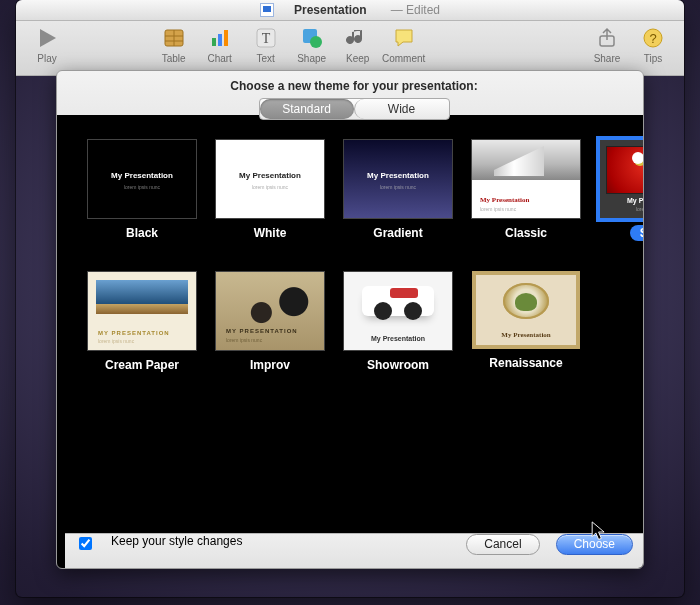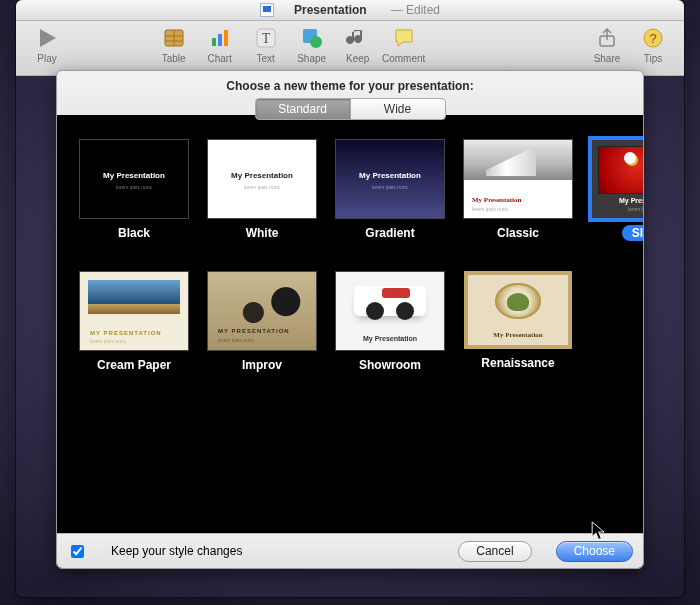--- a/index.html
+++ b/index.html
@@ -8,35 +8,35 @@
   .titlebar{height:20px;background:linear-gradient(#f7f7f7,#dedede);border-bottom:1px solid #b6b6b6;display:flex;align-items:center;justify-content:center;gap:20px;font-size:12px;color:#333;}
   .titlebar .doc-icon{width:12px;height:12px;background:#fff;border:1px solid #9cb6e0;position:relative;}
   .titlebar .doc-icon:after{content:"";position:absolute;inset:2px 2px 4px 2px;background:#2f6fd5;}
   .titlebar .muted{color:#8a8a8a;margin-left:4px;}
   .toolbar{height:50px;background:linear-gradient(#e8e8e8,#d5d5d5);border-bottom:1px solid #b0b0b0;display:flex;align-items:flex-start;padding:4px 10px 0 10px;gap:8px;color:#6b6b6b;}
   .tb-item{display:flex;flex-direction:column;align-items:center;gap:2px;font-size:10px;width:42px;}
   .tb-ico{width:28px;height:26px;border-radius:4px;display:flex;align-items:center;justify-content:center;}
   .tb-ico svg{width:24px;height:24px;}
   .mid-tools{display:flex;gap:4px;margin:0 auto;}
   .right-tools{display:flex;gap:4px;margin-left:auto;}
-  .sheet{position:absolute;left:40px;right:40px;top:70px;bottom:28px;background:linear-gradient(#f2f2f2,#eaeaea 44px, #000 44px);border:1px solid #9a9a9a;border-radius:6px;box-shadow:0 6px 20px rgba(0,0,0,.55);display:flex;flex-direction:column;overflow:hidden;}
+  .sheet{position:absolute;left:40px;right:40px;top:70px;bottom:28px;background:linear-gradient(#f2f2f2,#eaeaea 44px, #000 44px);border:1px solid #9a9a9a;border-radius:6px;box-shadow:0 6px 20px rgba(0,0,0,.55);display:flex;flex-direction:column;overflow:hidden;padding-left:8px;}
   .sheet-head{height:44px;padding-top:8px;text-align:center;color:#2a2a2a;}
   .seg{display:inline-flex;margin-top:5px;border:1px solid #aaa;border-radius:4px;overflow:hidden;height:20px;background:linear-gradient(#fdfdfd,#e9e9e9);}
-  .seg button{all:unset;width:94px;text-align:center;font-size:12px;color:#333;cursor:default;line-height:20px;}
+  .seg button{all:unset;width:94px;text-align:center;font-size:12px;color:#333;cursor:default;line-height:20px;border-radius:10px;}
   .seg button.sel{background:linear-gradient(#a9a9a9,#8c8c8c);color:#fff;box-shadow:inset 0 1px 2px rgba(0,0,0,.3);}
   .seg button+button{border-left:1px solid #aaa;}
   .grid{flex:1;background:#000;display:grid;grid-template-columns:repeat(5,1fr);grid-template-rows:repeat(3,1fr);gap:12px 18px;padding:16px 22px 10px 22px;overflow:hidden;}
   .theme{display:flex;flex-direction:column;align-items:center;gap:6px;}
   .thumb{width:108px;height:78px;border:1px solid #444;box-shadow:0 2px 4px rgba(0,0,0,.6);background:#222;position:relative;overflow:hidden;}
   .thumb.sel{outline:3px solid #2e7cf6;outline-offset:0;border-color:#2e7cf6;}
   .tname{color:#fff;font-size:12px;font-weight:bold;text-align:center;padding:1px 10px;border-radius:10px;}
   .tname.sel{background:#2e7cf6;}
   .mp{position:absolute;color:#fff;font-size:8px;font-weight:bold;white-space:nowrap;}
   .sub{position:absolute;font-size:5px;opacity:.7;}
-  .footer{height:34px;background:linear-gradient(#efefef,#e2e2e2);border-top:1px solid #b8b8b8;display:flex;align-items:center;padding:0 10px;gap:24px;}
+  .footer{height:34px;background:linear-gradient(#efefef,#e2e2e2);border-top:1px solid #b8b8b8;display:flex;padding:0 10px;gap:16px;}
   .footer .spacer{flex:1;}
   .ck{width:13px;height:13px;}
   .pill{height:21px;border-radius:11px;border:1px solid #9b9b9b;background:linear-gradient(#fefefe,#e5e5e5);padding:0 17px;font-size:12px;line-height:19px;color:#222;box-shadow:inset 0 1px 0 #fff;cursor:default;}
   .pill.primary{border-color:#2f62c9;background:linear-gradient(#9cc5ff,#3e7ef0);color:#fff;box-shadow:inset 0 1px 0 rgba(255,255,255,.5);position:relative;}
   .cursor{position:absolute;right:35px;bottom:22px;pointer-events:none;}
   .cursor svg{width:17px;height:22px;}
   
   .bg-black{background:#000;}
   .bg-white{background:#fff;}
   .bg-grad{background:linear-gradient(#0a0a2a,#4a4a8a);}

